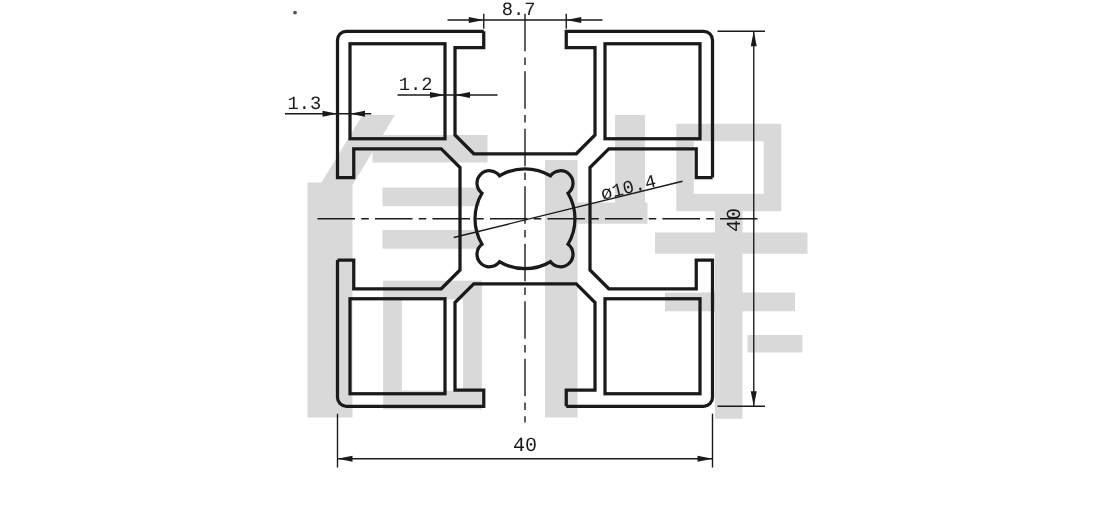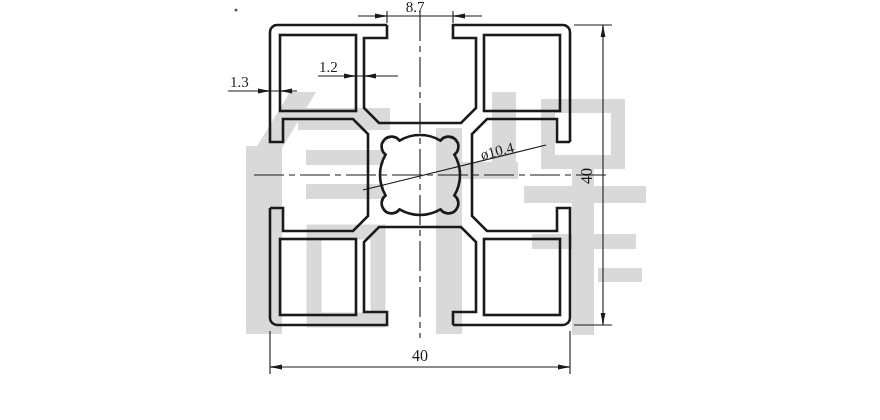--- a/index.html
+++ b/index.html
@@ -1,17 +1,17 @@
 <!DOCTYPE html>
 <html><head>
 <meta charset="utf-8">
 <style>
   html,body{margin:0;padding:0;background:#ffffff;}
   #stage{position:relative;width:880px;height:420px;background:#ffffff;overflow:hidden;
-         font-family:Liberation Serif, serif;}
+         font-family:Liberation Mono, monospace;}
   svg{display:block;}
   text{fill:#1a1a1a;}
   .dimtxt{font-size:15px;}
   .dimtxt40{font-size:16px;}
 </style>
 </head>
 <body>
 
 <div id="stage">
 <svg width="880" height="420" viewBox="0 0 880 420">

